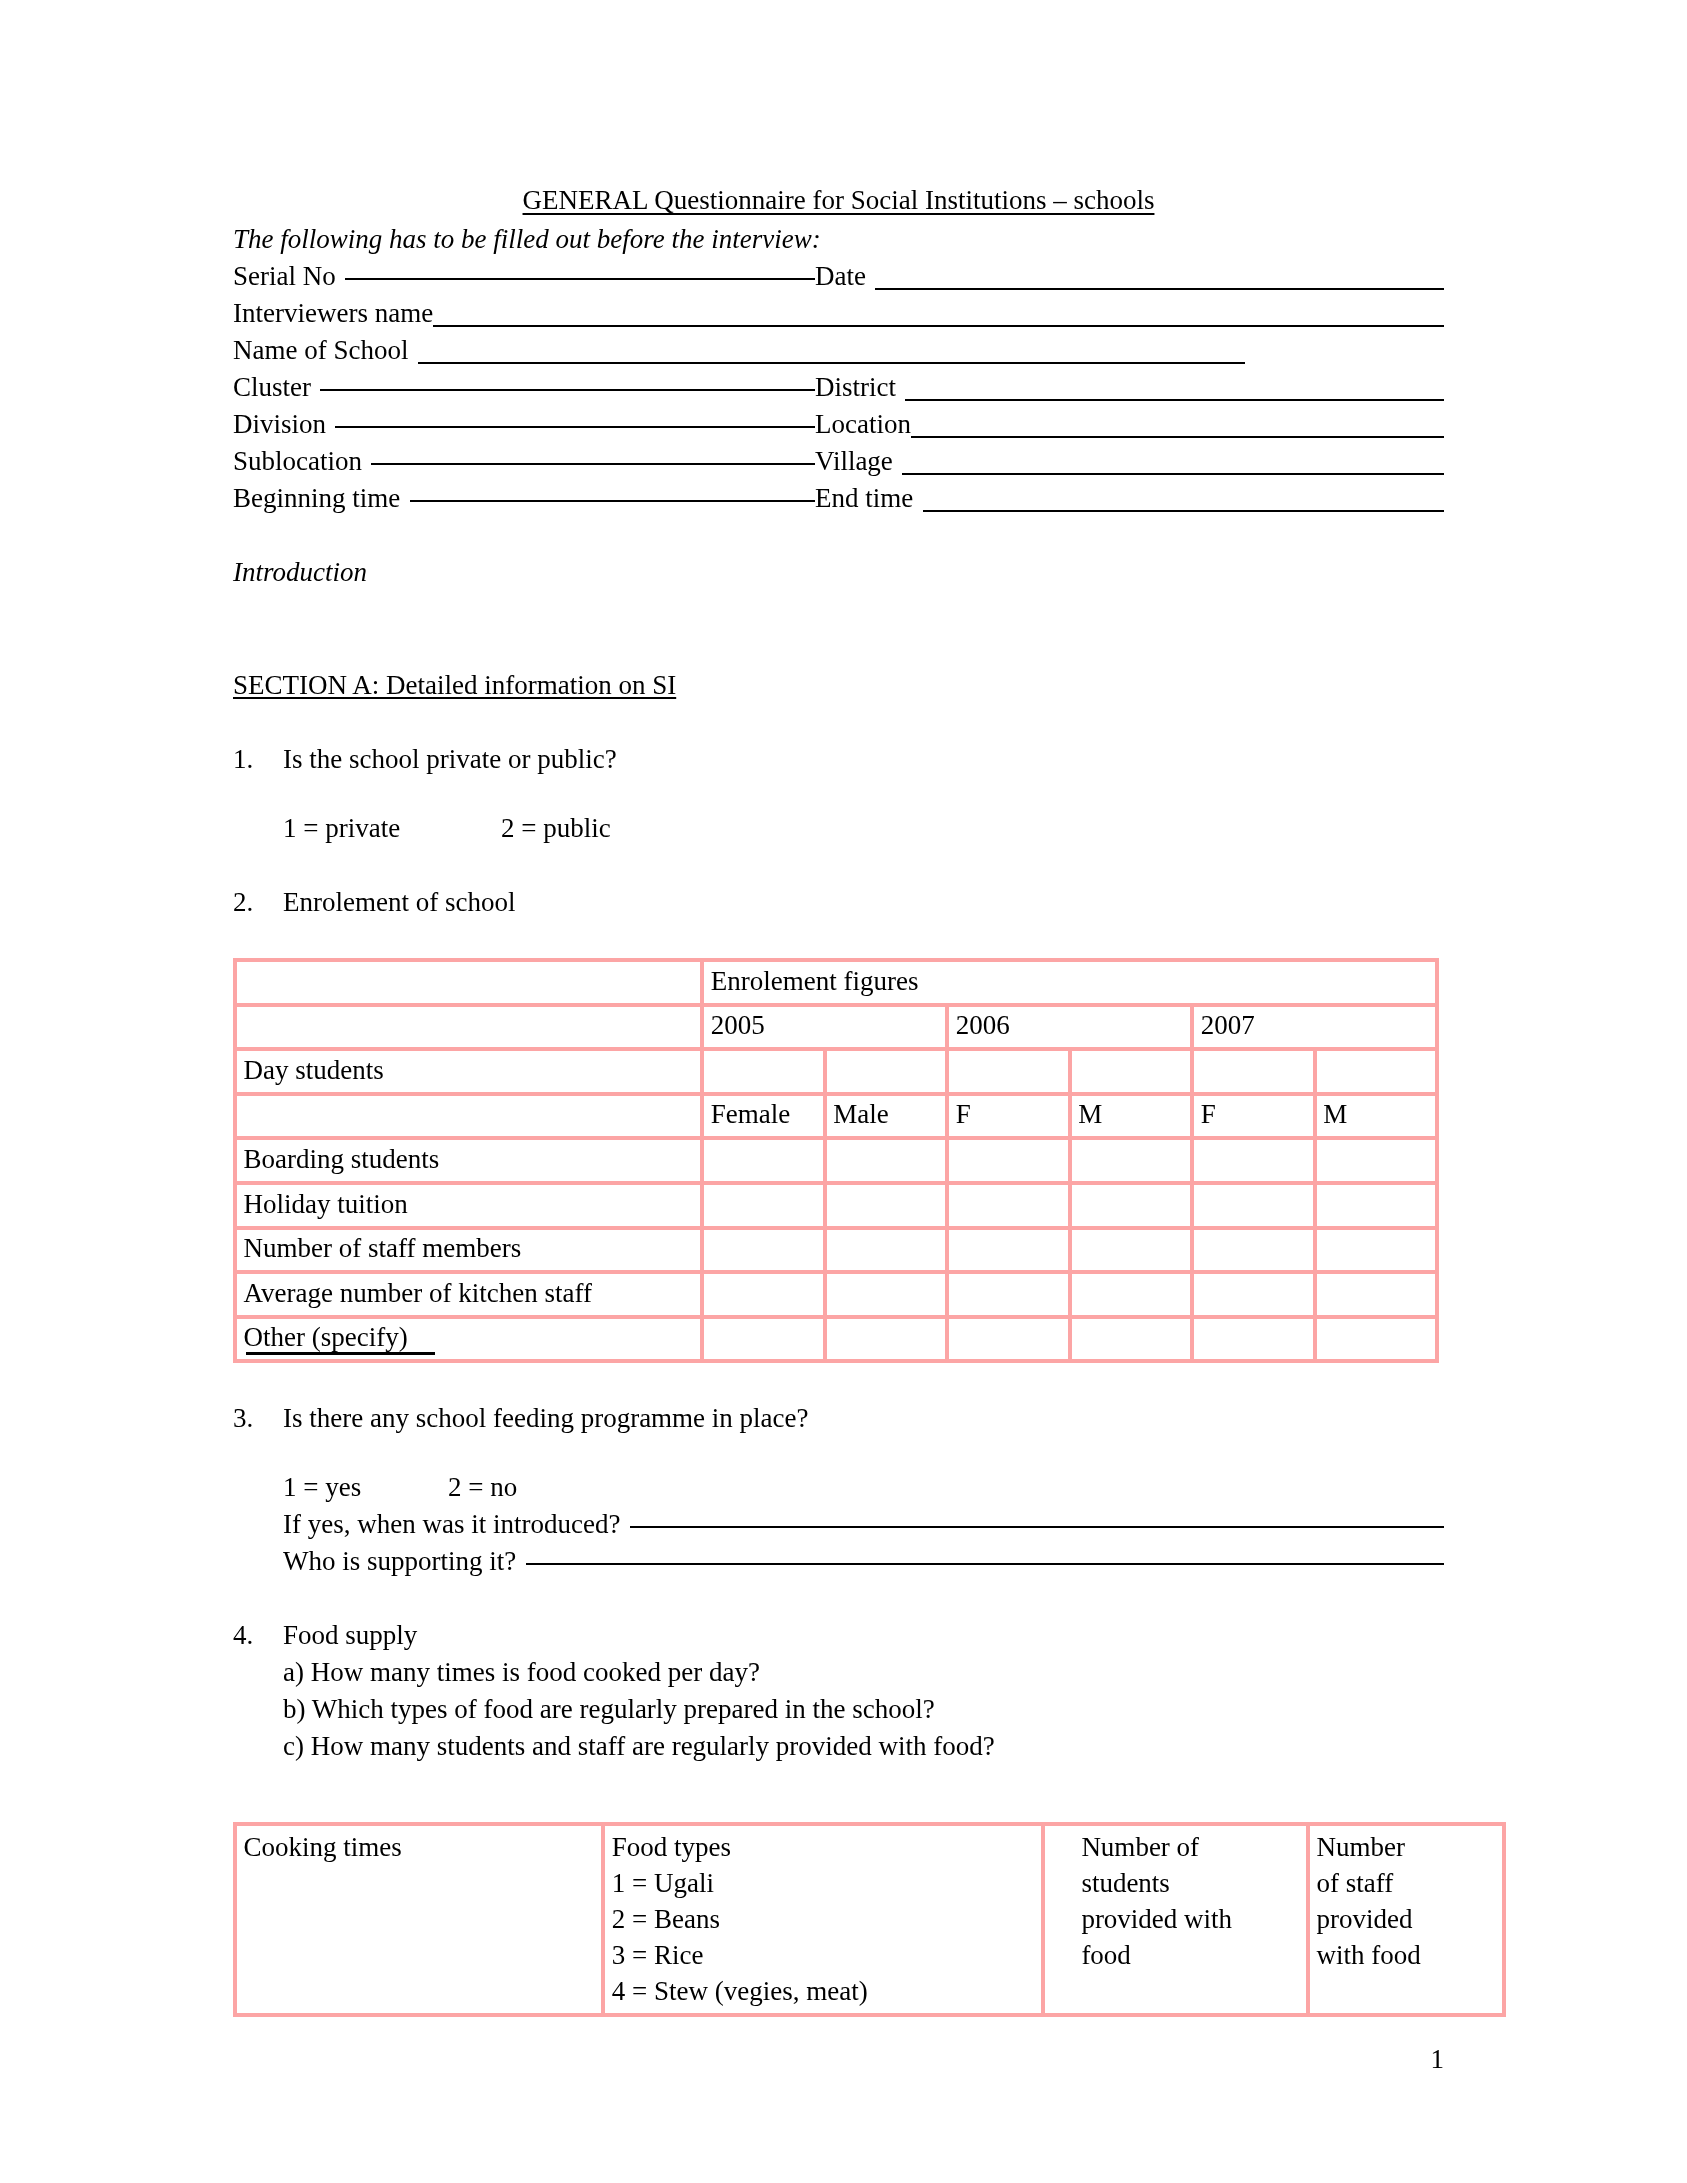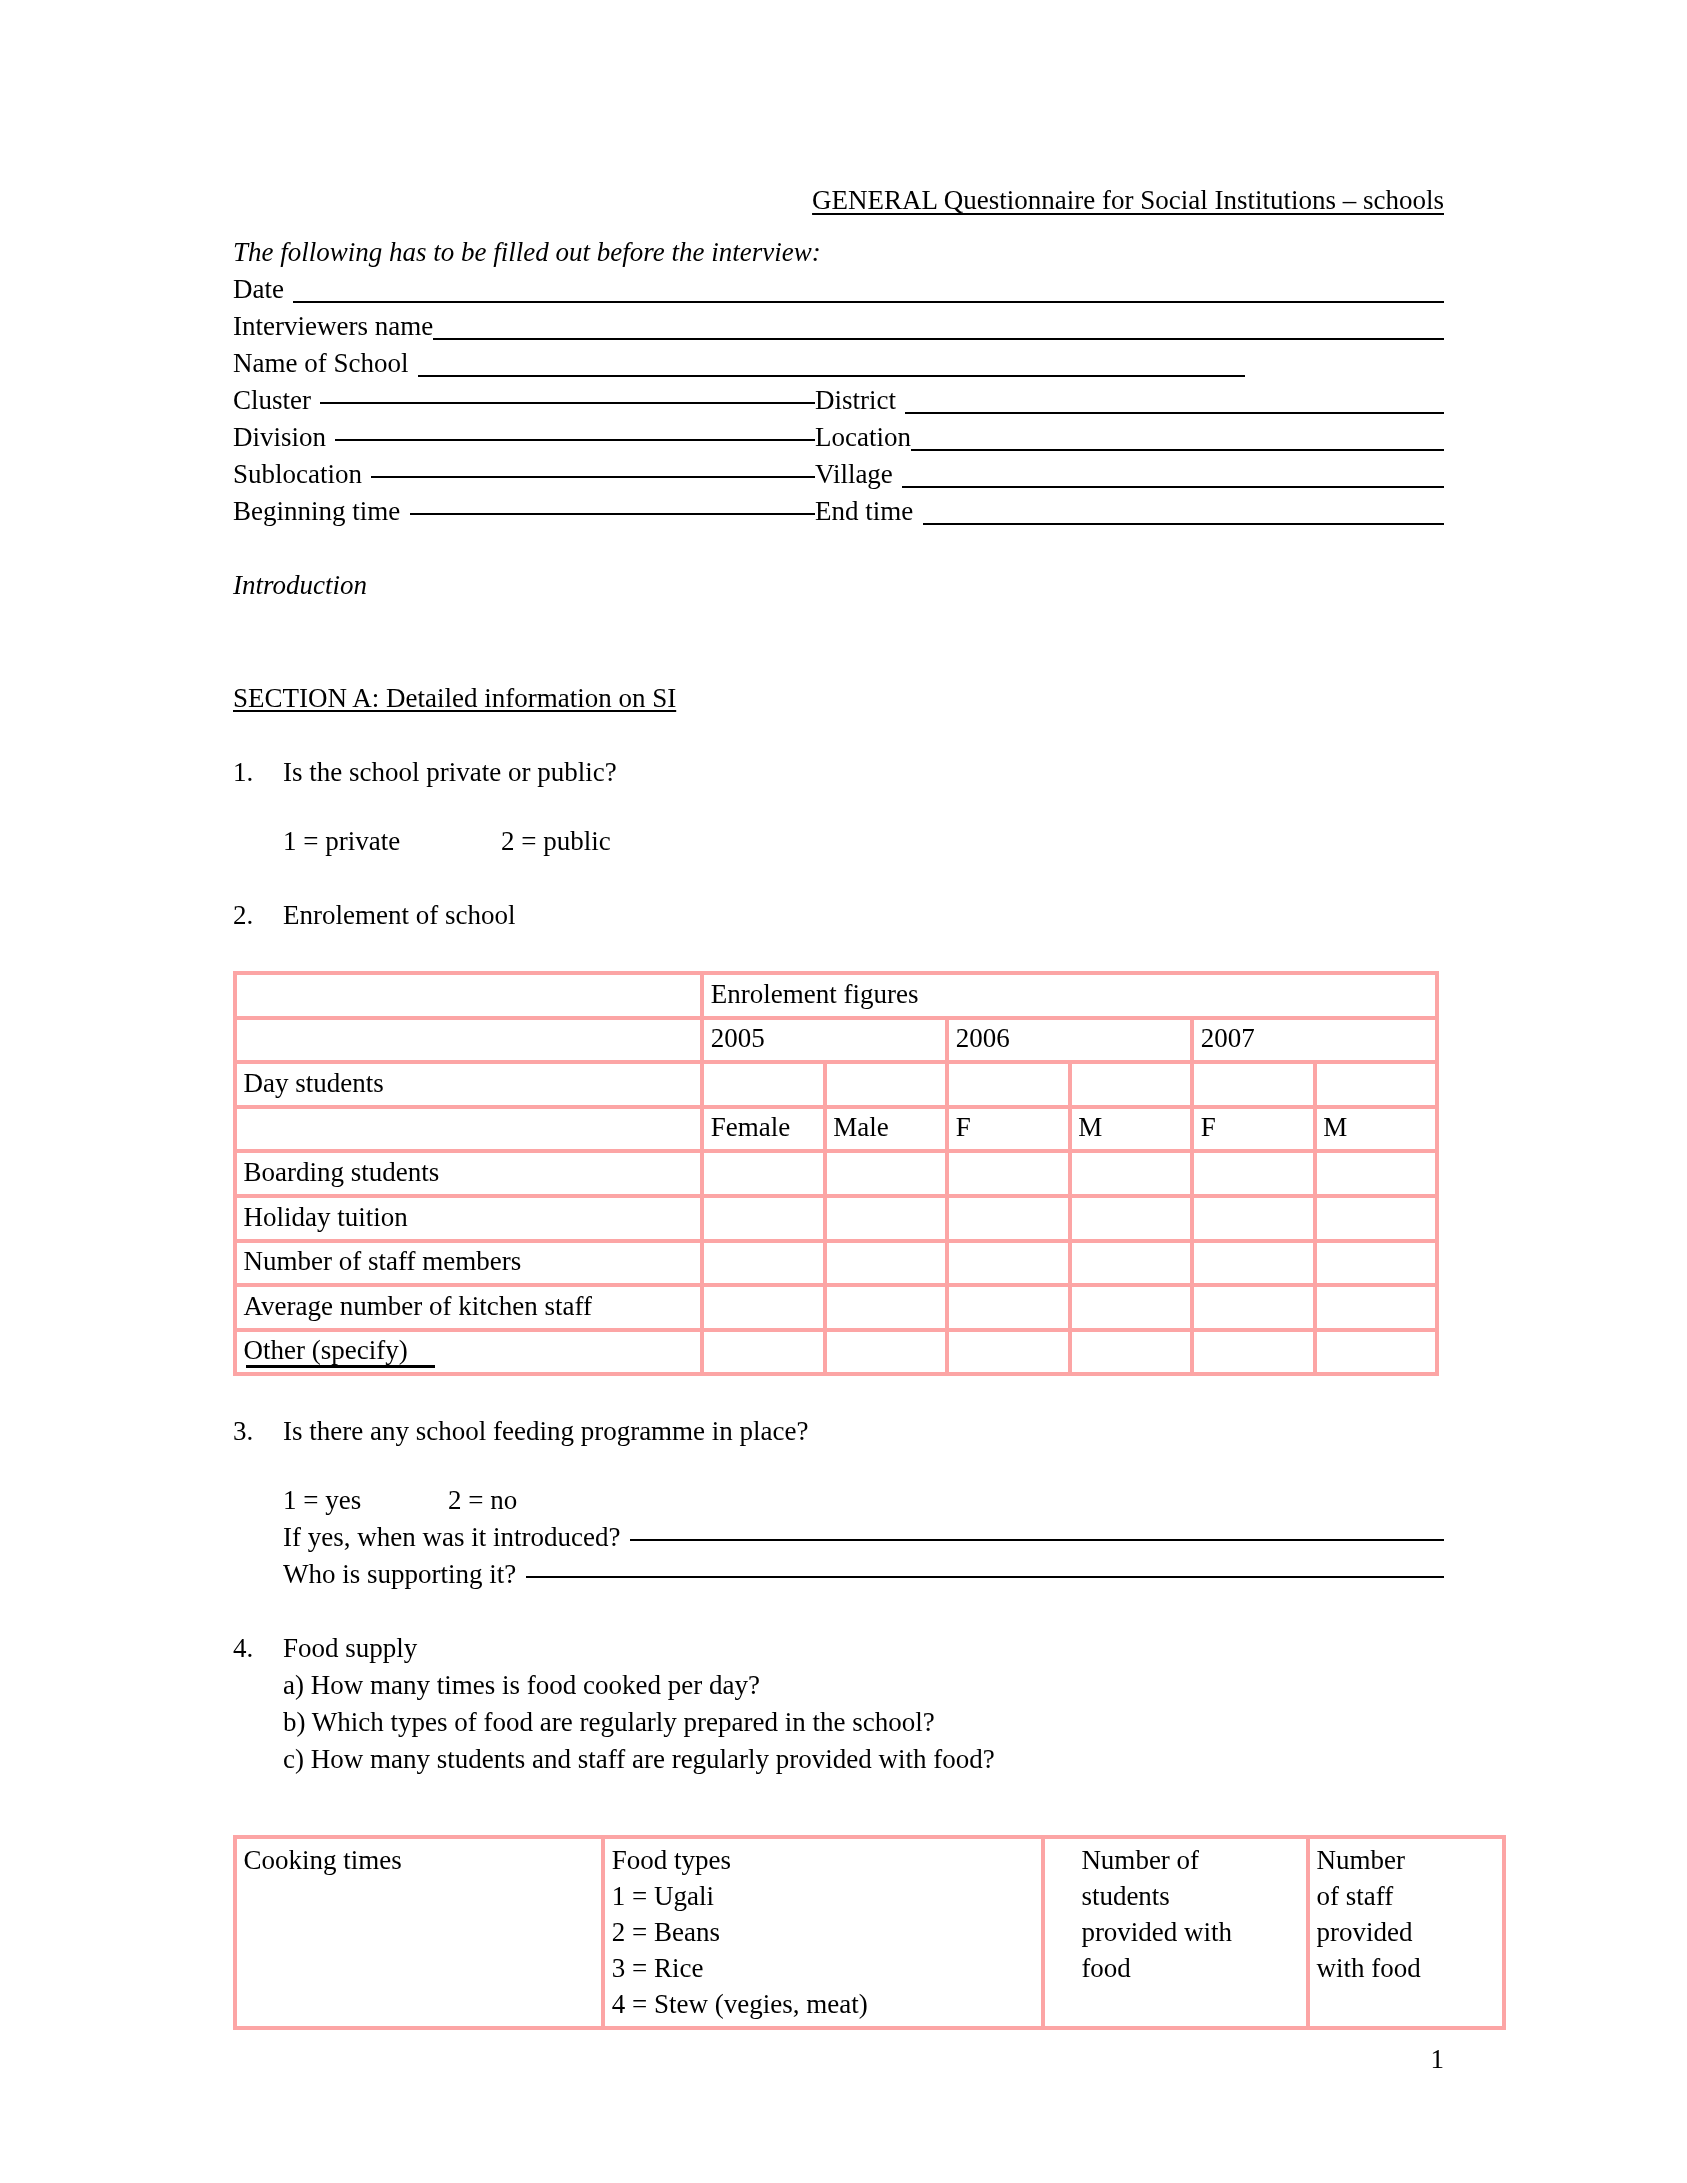--- a/index.html
+++ b/index.html
@@ -26,24 +26,24 @@
   
   .line {
     font-size: 27px;
     line-height: 37px;
     white-space: nowrap;
   }
   .italic { font-style: italic; }
   .u { text-decoration: underline; text-underline-offset: 3.3px; }
 
   .title {
-    text-align: right;
+    text-align: center;
     font-size: 27px;
     line-height: 34px;
-    margin-bottom: 17px;
+    margin-bottom: 4px;
   }
   .title span {
     text-decoration: underline;
     text-underline-offset: 4px;
   }
 
   
   .field-row {
     display: flex;
     align-items: baseline;
@@ -138,20 +138,25 @@
 <div class="page">
   <div class="content">
 
     <div class="title">
       <span>GENERAL Questionnaire for Social Institutions – schools</span>
     </div>
 
     <div class="line italic">The following has to be filled out before the interview:</div>
 
     <div class="field-row">
+      <div class="col-left">
+        <span class="lbl">Serial No</span>
+        <span class="gap"></span>
+        <span class="rule"></span>
+      </div>
       <div class="col-right">
         <span class="lbl">Date</span>
         <span class="gap"></span>
         <span class="rule"></span>
       </div>
     </div>
 
     <div class="field-row">
       <div class="col-right">
         <span class="lbl">Interviewers name</span>

